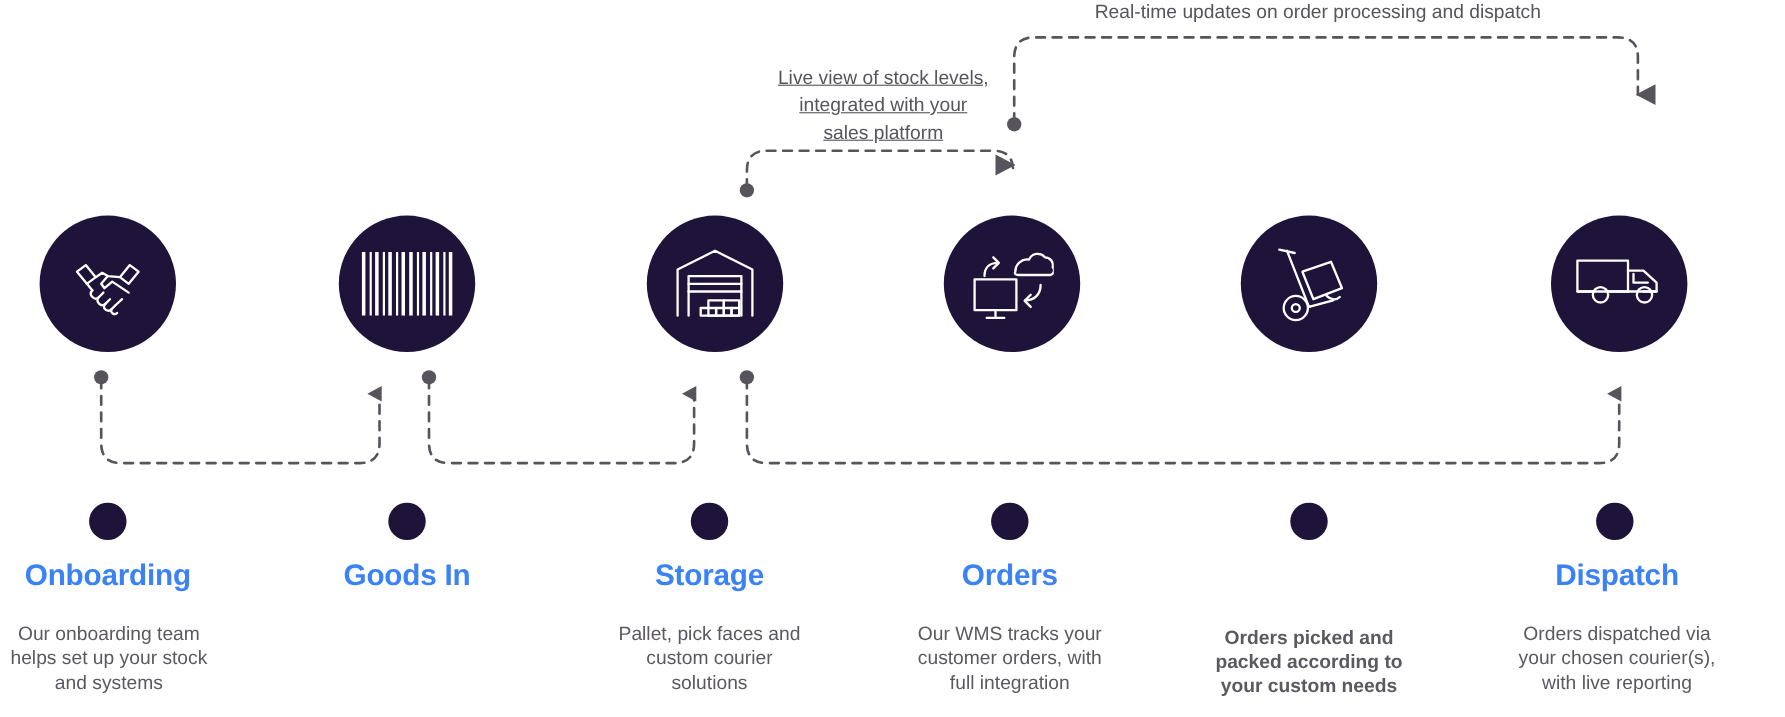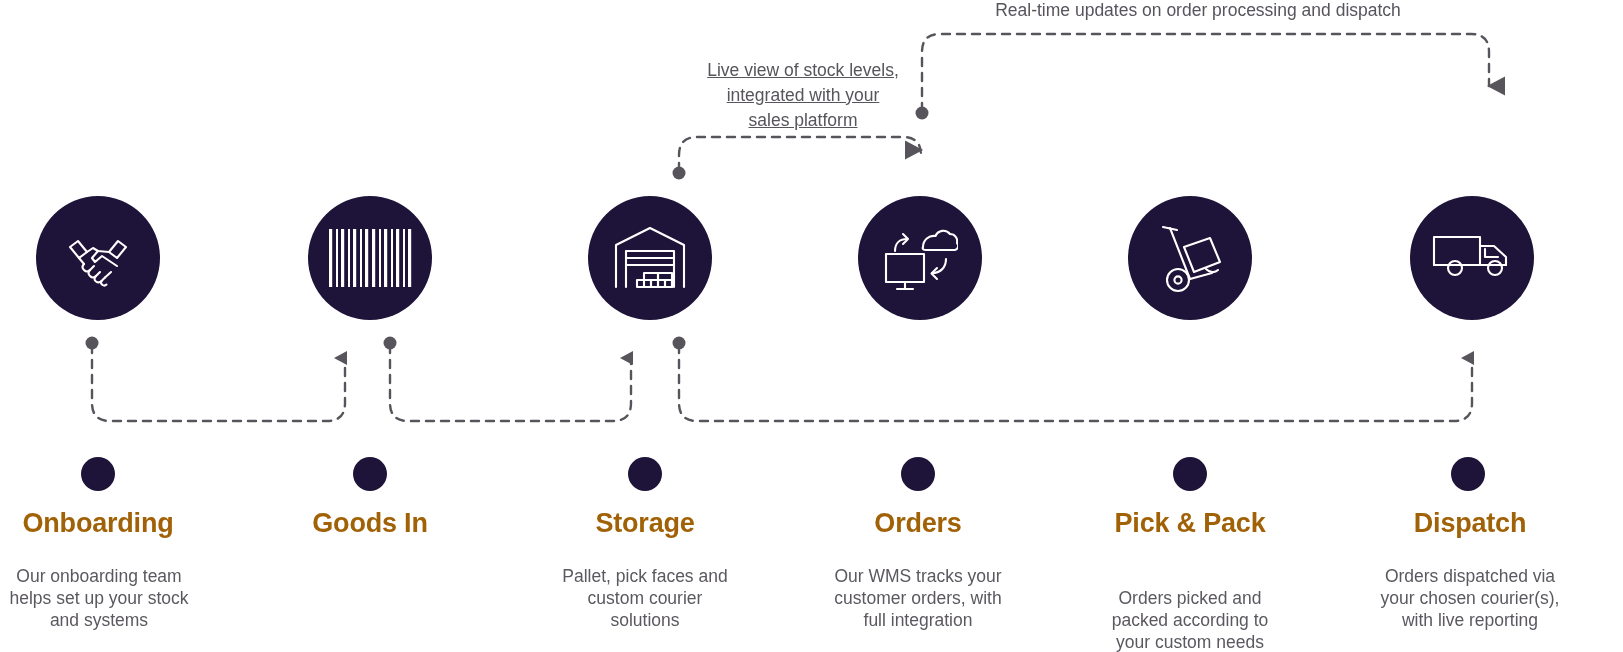--- a/index.html
+++ b/index.html
@@ -18,21 +18,21 @@
   }
   #annotation-stock{ left:662px; top:58px; width:282px;text-decoration:underline; }
   #annotation-realtime{ left:938px; top:-2px; width:520px; }
 
   .node{ position:absolute; width:124px; height:124px; border-radius:50%; background:#1e1338;
          display:flex; align-items:center; justify-content:center; }
 
   .step-dot{ position:absolute; width:34px; height:34px; border-radius:50%; background:#1e1338; }
 
   .step-label{
-    position:absolute; text-align:center; color:#a16207;
+    position:absolute; text-align:center; color:#3b82f6;
     font-size:27px; font-weight:700; letter-spacing:-0.2px; white-space:nowrap;
   }
   .step-desc{
     position:absolute; text-align:center; color:#5b585f;
     font-size:17.5px; line-height:22px; font-weight:400; white-space:pre-line;
   }
   .icon svg{ display:block; }
 </style>
 </head>
 <body>
@@ -173,22 +173,21 @@
         <path d="M16 5 L36 56"></path>
         <path d="M36 56 L58 50"></path>
         <path d="M30 24 L56 15 L66 39 L40 49 Z"></path>
         <circle cx="24" cy="57" r="11"></circle>
         <circle cx="24" cy="57" r="3.6"></circle>
         <path d="M52 46 C56 50 61 50 64 47"></path>
       </svg>
     </span>
   </div>
   <div class="step-dot" style="left:1173px; top:457px;"></div>
-  <div class="step-label" style="left:1092px; top:508px; width:196px;">Pick &amp; Pack</div>
-  <div class="step-desc" style="left:1084px; top:587px; width:212px;">Orders picked and
+  <div class="step-desc" style="left:1084px; top:568px; width:212px;font-weight:bold;">Orders picked and
 packed according to
 your custom needs</div>
 
   <div class="node" style="left:1410px; top:196px;">
     <span class="icon">
       <svg width="80" height="50" viewBox="0 0 80 50" stroke="#ffffff" stroke-width="2.1" fill="none" stroke-linecap="round" stroke-linejoin="round">
         <rect x="2" y="4" width="46" height="28"></rect>
         <path d="M48 13 L62 13 L74 24 L74 32 L48 32"></path>
         <path d="M2 32 L16 32"></path>
         <path d="M30 32 L48 32"></path>

